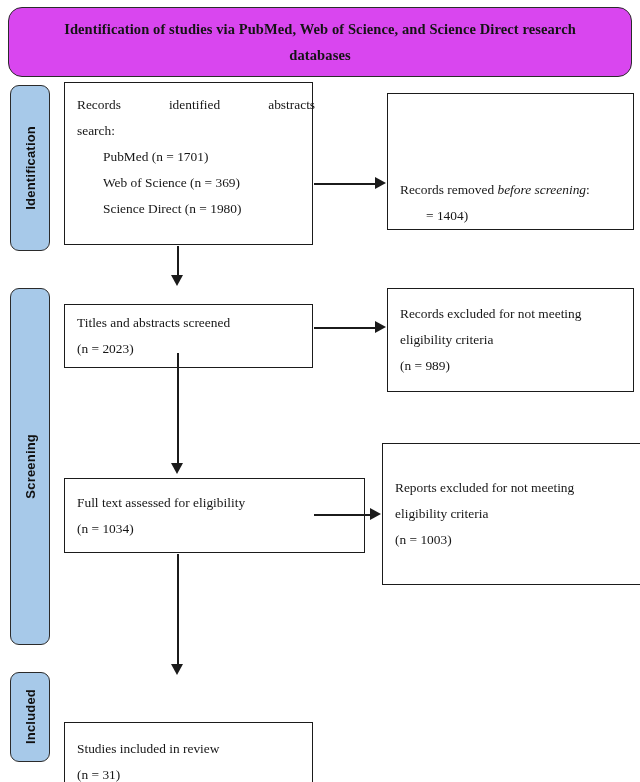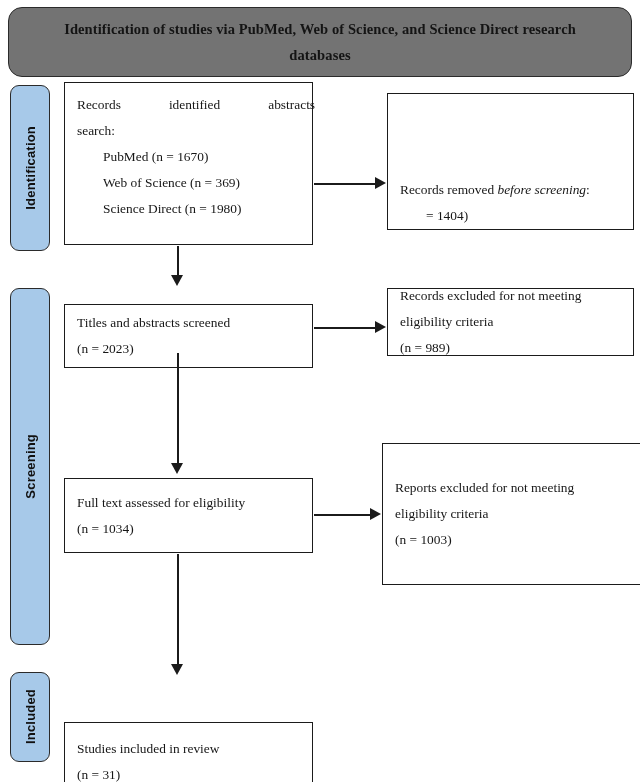--- a/index.html
+++ b/index.html
@@ -16,21 +16,21 @@
     overflow: hidden;
   }
 
   
   #header-banner {
     position: absolute;
     left: 8px;
     top: 7px;
     width: 624px;
     height: 70px;
-    background: #737373;
+    background: #d946ef;
     border: 1.5px solid #2b2b2b;
     border-radius: 14px;
     box-sizing: border-box;
     display: flex;
     align-items: center;
     justify-content: center;
     text-align: center;
   }
   #header-banner .title-text {
     font-family: "Liberation Serif", serif;
@@ -97,35 +97,35 @@
     left: 64px; top: 82px; width: 249px; height: 163px;
     display: flex; align-items: flex-start;
   }
   #box-records-identified .box-inner { padding-top: 9px; width: 100%; }
 
   #box-titles-screened {
     left: 64px; top: 288px; width: 249px; height: 64px;
     display: flex; align-items: center; margin-top: 16px;
   }
   #box-fulltext-assessed {
-    left: 64px; top: 478px; width: 249px; height: 75px;
+    left: 64px; top: 478px; width: 301px; height: 75px;
     display: flex; align-items: center;
   }
   #box-studies-included {
     left: 64px; top: 678px; width: 249px; height: 79px;
     display: flex; align-items: center; margin-top: 44px;
   }
 
   
   #box-records-removed {
     left: 387px; top: 93px; width: 247px; height: 137px;
     display: flex; align-items: flex-end;
   }
   #box-records-excluded {
-    left: 387px; top: 288px; width: 247px; height: 68px;
+    left: 387px; top: 288px; width: 247px; height: 104px;
     display: flex; align-items: center;
   }
   #box-reports-excluded {
     left: 382px; top: 443px; width: 292px; height: 142px;
     display: flex; align-items: center;
   }
 
   
   .conn-line {
     position: absolute;
@@ -167,21 +167,21 @@
 </div>
 
 <div class="flow-box" id="box-records-identified">
   <div class="box-inner">
     <div class="box-line justified">
       <span>Records</span>
       <span>identified</span>
       <span>abstracts</span>
     </div>
     <div class="box-line">search:</div>
-    <div class="box-line indent">PubMed (n = 1670)</div>
+    <div class="box-line indent">PubMed (n = 1701)</div>
     <div class="box-line indent">Web of Science (n = 369)</div>
     <div class="box-line indent">Science Direct (n = 1980)</div>
   </div>
 </div>
 
 <div class="flow-box" id="box-records-removed">
   <div class="box-inner">
     <div class="box-line"><span>Records removed </span><span class="italic">before screening</span><span>:</span></div>
     <div class="box-line indent">= 1404)</div>
   </div>

